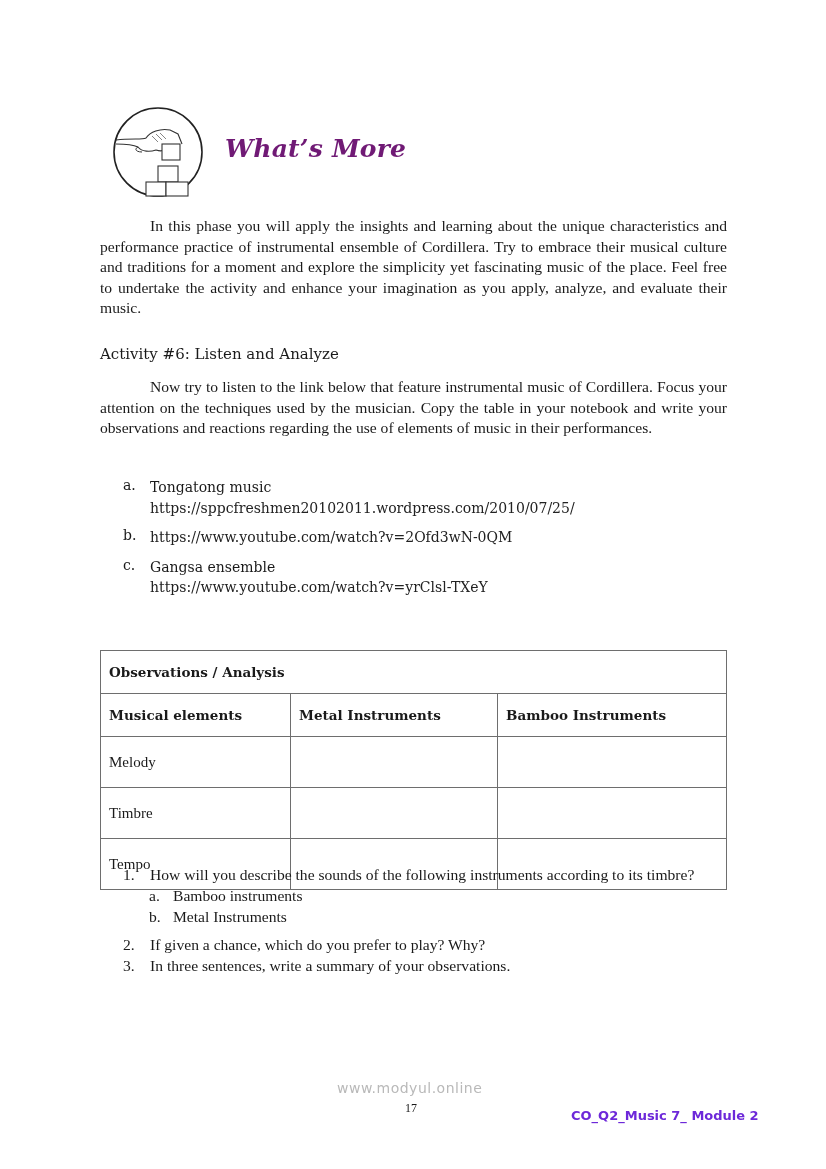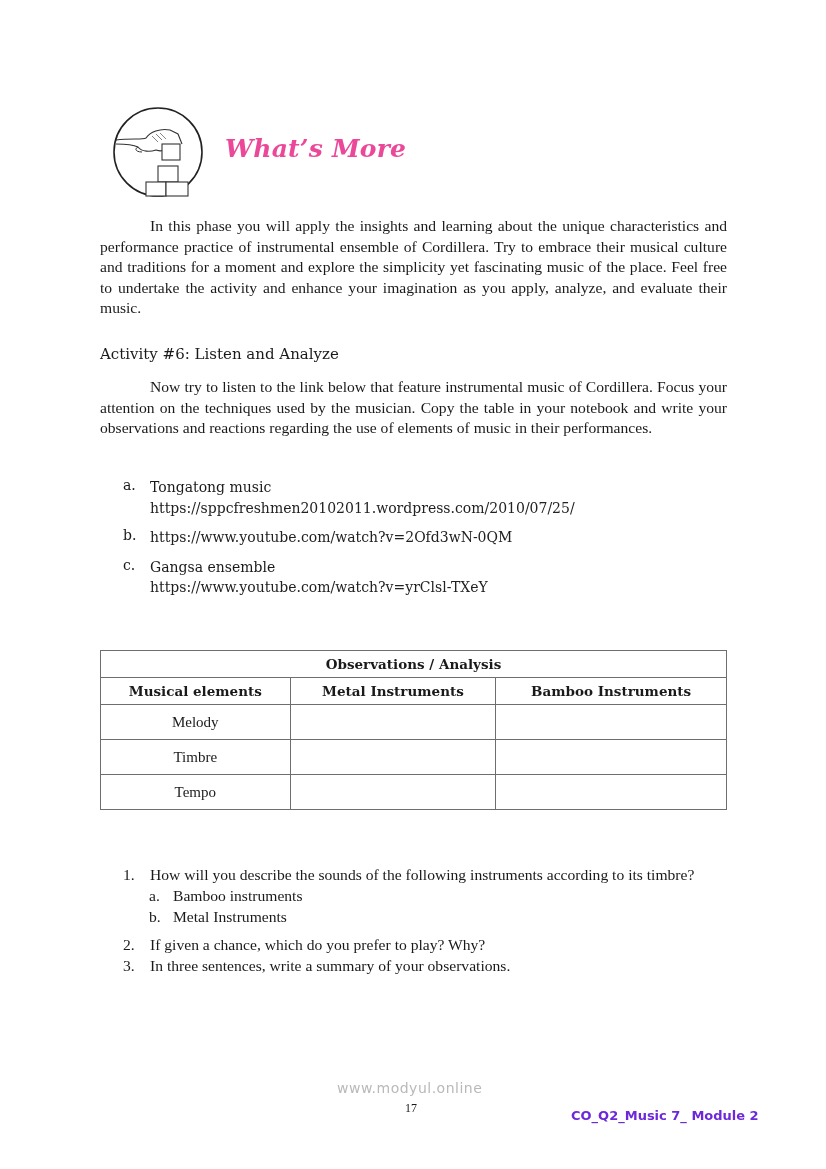--- a/index.html
+++ b/index.html
@@ -2,40 +2,40 @@
 <html><head>
   <meta charset="utf-8">
   <style>
     html, body { margin: 0; padding: 0; background: #ffffff; }
     body { width: 826px; height: 1169px; position: relative; overflow: hidden;
            font-family: "DejaVu Serif", "Liberation Serif", serif; color: #1a1a1a; }
     .page { position: absolute; left: 0; top: 0; width: 826px; height: 1169px; }
 
     .header-icon { position: absolute; left: 112px; top: 106px; width: 92px; height: 92px; }
     .section-title { position: absolute; left: 225px; top: 134px; font-family: "DejaVu Serif", serif;
-                     font-weight: bold; font-style: italic; font-size: 25px; color: #ec4899; letter-spacing: 0.2px; text-align: right; }
+                     font-weight: bold; font-style: italic; font-size: 25px; color: #701a75; letter-spacing: 0.2px; text-align: right; }
 
     .para { position: absolute; left: 100px; width: 627px; font-size: 14.6px; line-height: 20.6px;
             text-align: justify; font-family: "Liberation Serif", "DejaVu Serif", serif; font-size: 15.6px; }
     .para .indent { display: inline-block; width: 50px; }
     .intro { top: 216px; }
     .activity-title { position: absolute; left: 100px; top: 345px; font-family: "DejaVu Serif", serif;
                       font-weight: normal; font-size: 15px; }
     .activity-para { top: 377px; }
 
     .links { position: absolute; left: 123px; top: 477px; width: 600px;
              font-family: "DejaVu Serif", serif; font-size: 14px; }
     .link-item { display: flex; margin-bottom: 9px; }
     .link-item .marker { width: 27px; }
     .link-item .body div { line-height: 20.5px; }
     .link-url { color: #222; }
 
     table.obs { position: absolute; left: 100px; top: 650px; width: 627px; border-collapse: collapse;
                 font-family: "DejaVu Serif", serif; font-size: 14px; }
-    table.obs td, table.obs th { border: 1.3px solid #6e6e6e; text-align: center; padding: 0; }
+    table.obs td, table.obs th { border: 1.3px solid #6e6e6e; text-align: left; padding: 8px; }
     table.obs th { font-weight: bold; font-size: 13.5px; height: 26px; }
     table.obs td { height: 34px; font-family: "Liberation Serif", serif; font-size: 15px; margin-top: 13px; }
     .col1 { width: 188px; } .col2 { width: 204px; } .col3 { width: 229px; }
 
     .questions { position: absolute; left: 123px; top: 865px; width: 610px;
                  font-family: "Liberation Serif", serif; font-size: 15.6px; line-height: 20.8px; }
     .q { display: flex; }
     .q .num { width: 27px; }
     .sub { display: flex; margin-left: 26px; }
     .sub .marker { width: 24px; }

